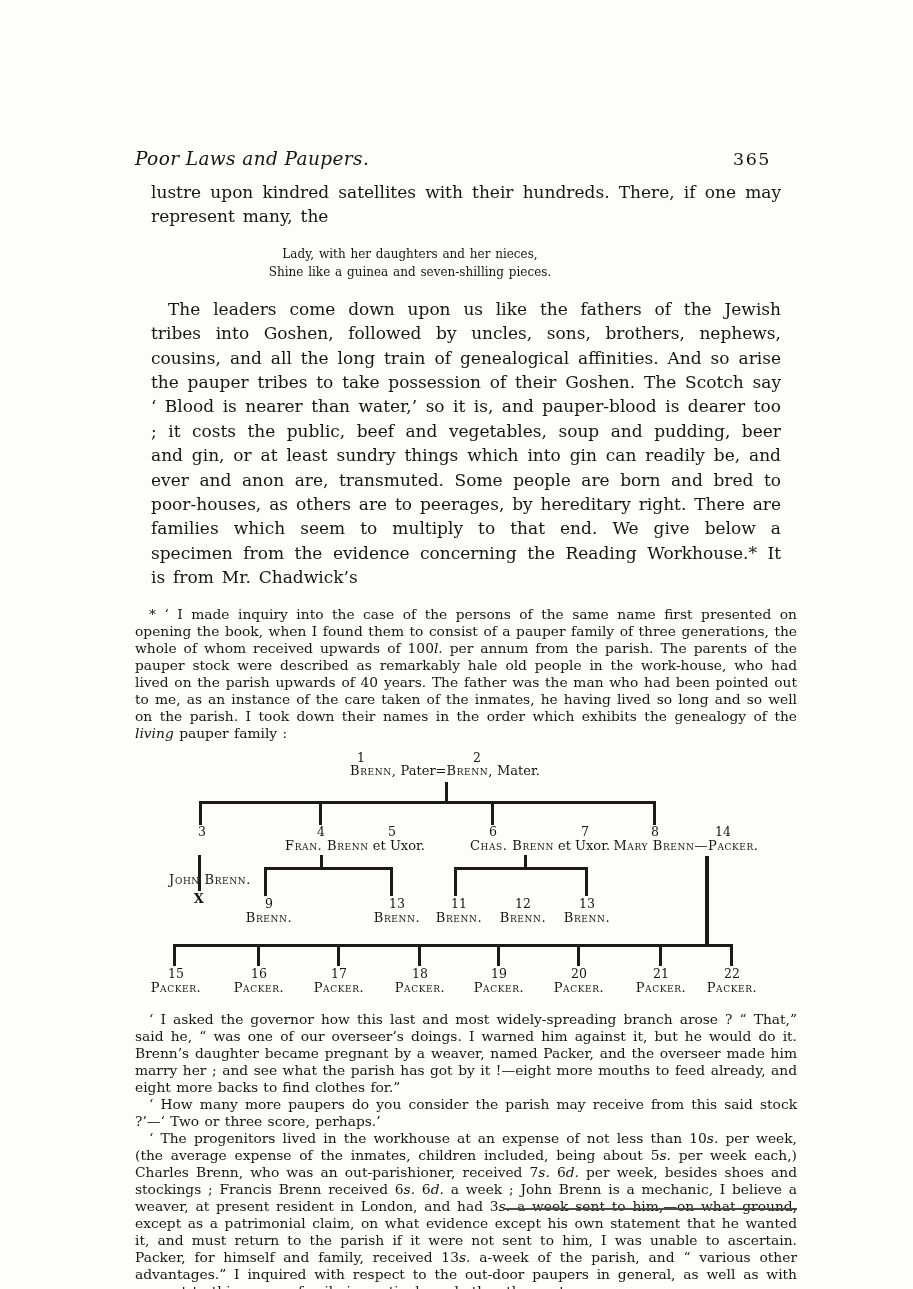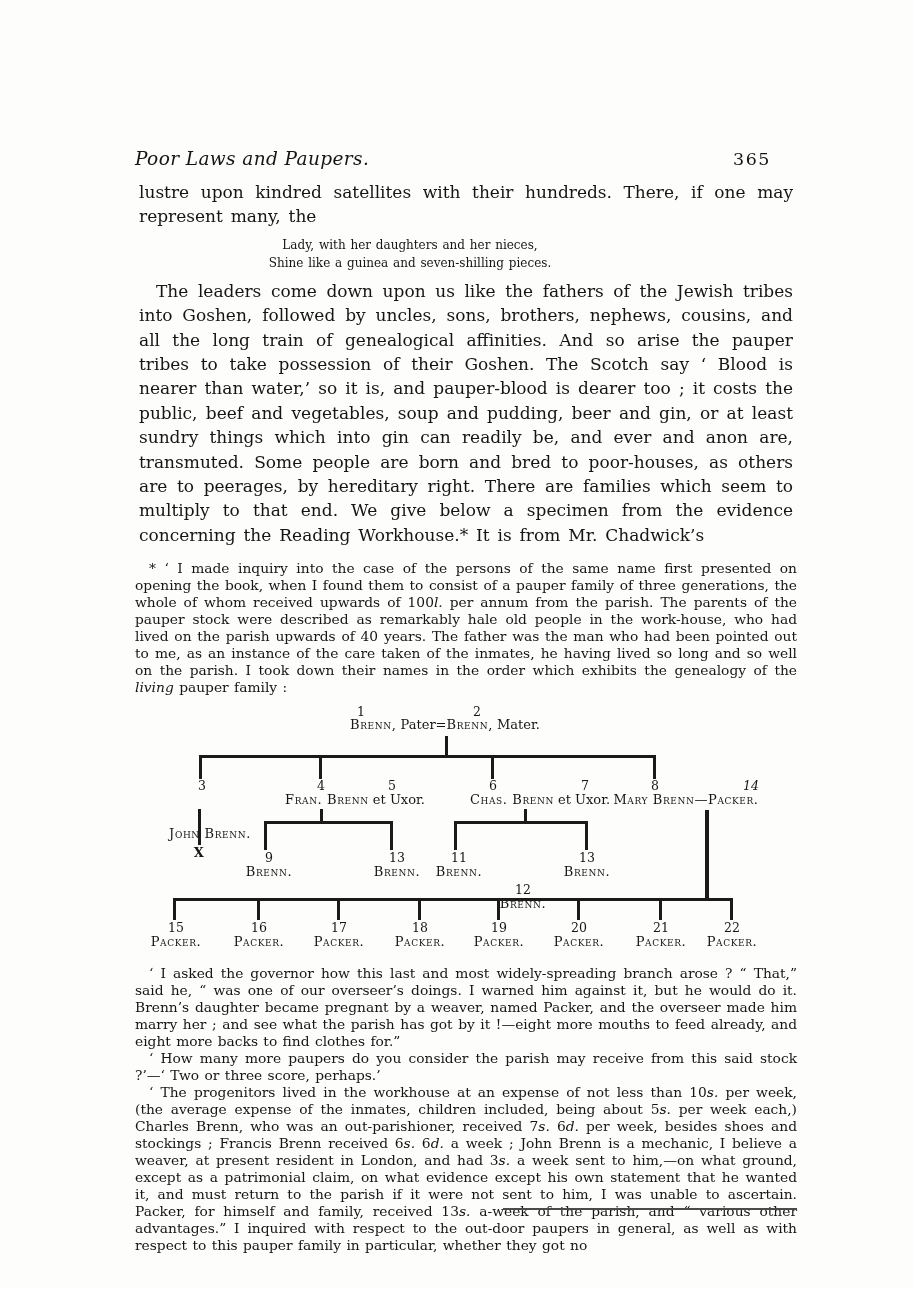--- a/index.html
+++ b/index.html
@@ -11,21 +11,21 @@
     -webkit-font-smoothing:antialiased;
   }
   .page { position:relative; width:913px; height:1289px; overflow:hidden; }
   .content { position:absolute; left:135px; top:148px; width:662px; }
 
   
   .runhead { position:relative; text-align:left; font-style:italic; font-size:18.5px; letter-spacing:.4px; height:26px; }
   .pagenum { position:absolute; right:26px; top:1px; font-style:normal; font-size:17.5px; letter-spacing:1.5px; }
 
   
-  .main { font-size:17px; line-height:24.4px; text-align:justify; margin:4px; word-spacing:2.5px; }
+  .main { font-size:17px; line-height:24.4px; text-align:justify; margin:16px; word-spacing:2.5px; }
   .indent { text-indent:17px; }
   .verse { text-align:center; font-size:12px; line-height:18px; margin:7px 112px 7px 0; word-spacing:1px; }
 
   
   .fn { font-size:13.8px; line-height:17px; text-align:justify; margin:0; word-spacing:1px; }
   .fn.first { margin-top:13px; }
   .fn .ind { display:inline-block; width:14px; }
 
   
   .tree { position:relative; height:252px; margin-top:9px; font-size:13px; }
@@ -74,21 +74,21 @@
       <div class="vl" style="left:184px; top:52px; width:3px; height:22px;"></div>
       <div class="vl" style="left:356px; top:52px; width:3px; height:22px;"></div>
       <div class="vl" style="left:518px; top:50px; width:3px; height:24px;"></div>
 
       <div class="tl num" style="left:67px;  top:74px;">3</div>
       <div class="tl num" style="left:186px; top:74px;">4</div>
       <div class="tl num" style="left:257px; top:74px;">5</div>
       <div class="tl num" style="left:358px; top:74px;">6</div>
       <div class="tl num" style="left:450px; top:74px;">7</div>
       <div class="tl num" style="left:520px; top:74px;">8</div>
-      <div class="tl num" style="left:616px; top:74px;font-style:italic;">14</div>
+      <div class="tl num" style="left:588px; top:74px;">14</div>
 
       <div class="tl" style="left:75px;  top:88px;margin-top:34px;"><span class="sc">John Brenn.</span></div>
       <div class="tl" style="left:220px; top:88px;"><span class="sc">Fran. Brenn</span><span> et Uxor.</span></div>
       <div class="tl" style="left:405px; top:88px;"><span class="sc">Chas. Brenn</span><span> et Uxor.</span></div>
       <div class="tl" style="left:551px; top:88px;"><span class="sc">Mary Brenn—Packer.</span></div>
 
       <div class="vl" style="left:63px; top:104px; width:3px; height:36px;"></div>
       <div class="cell sc" style="left:64px; top:141px; font-weight:bold;">X</div>
 
       <div class="vl" style="left:185px; top:104px; width:3px; height:13px;"></div>
@@ -105,21 +105,21 @@
       </div>
 
       <div class="vl" style="left:389px; top:104px; width:3px; height:13px;"></div>
       <div class="hl" style="left:319px; top:116px; width:134px; height:3px;"></div>
       <div class="vl" style="left:319px; top:116px; width:3px; height:29px;"></div>
       <div class="vl" style="left:450px; top:116px; width:3px; height:29px;"></div>
       <div class="cell" style="left:324px; top:146px;">
         <div class="n">11</div>
         <div class="nm sc">Brenn.</div>
       </div>
-      <div class="cell" style="left:388px; top:146px;margin-top:32px;">
+      <div class="cell" style="left:388px; top:146px;">
         <div class="n">12</div>
         <div class="nm sc">Brenn.</div>
       </div>
       <div class="cell" style="left:452px; top:146px;">
         <div class="n">13</div>
         <div class="nm sc">Brenn.</div>
       </div>
 
       <div class="vl" style="left:570px; top:105px; width:4px; height:90px;"></div>
 

